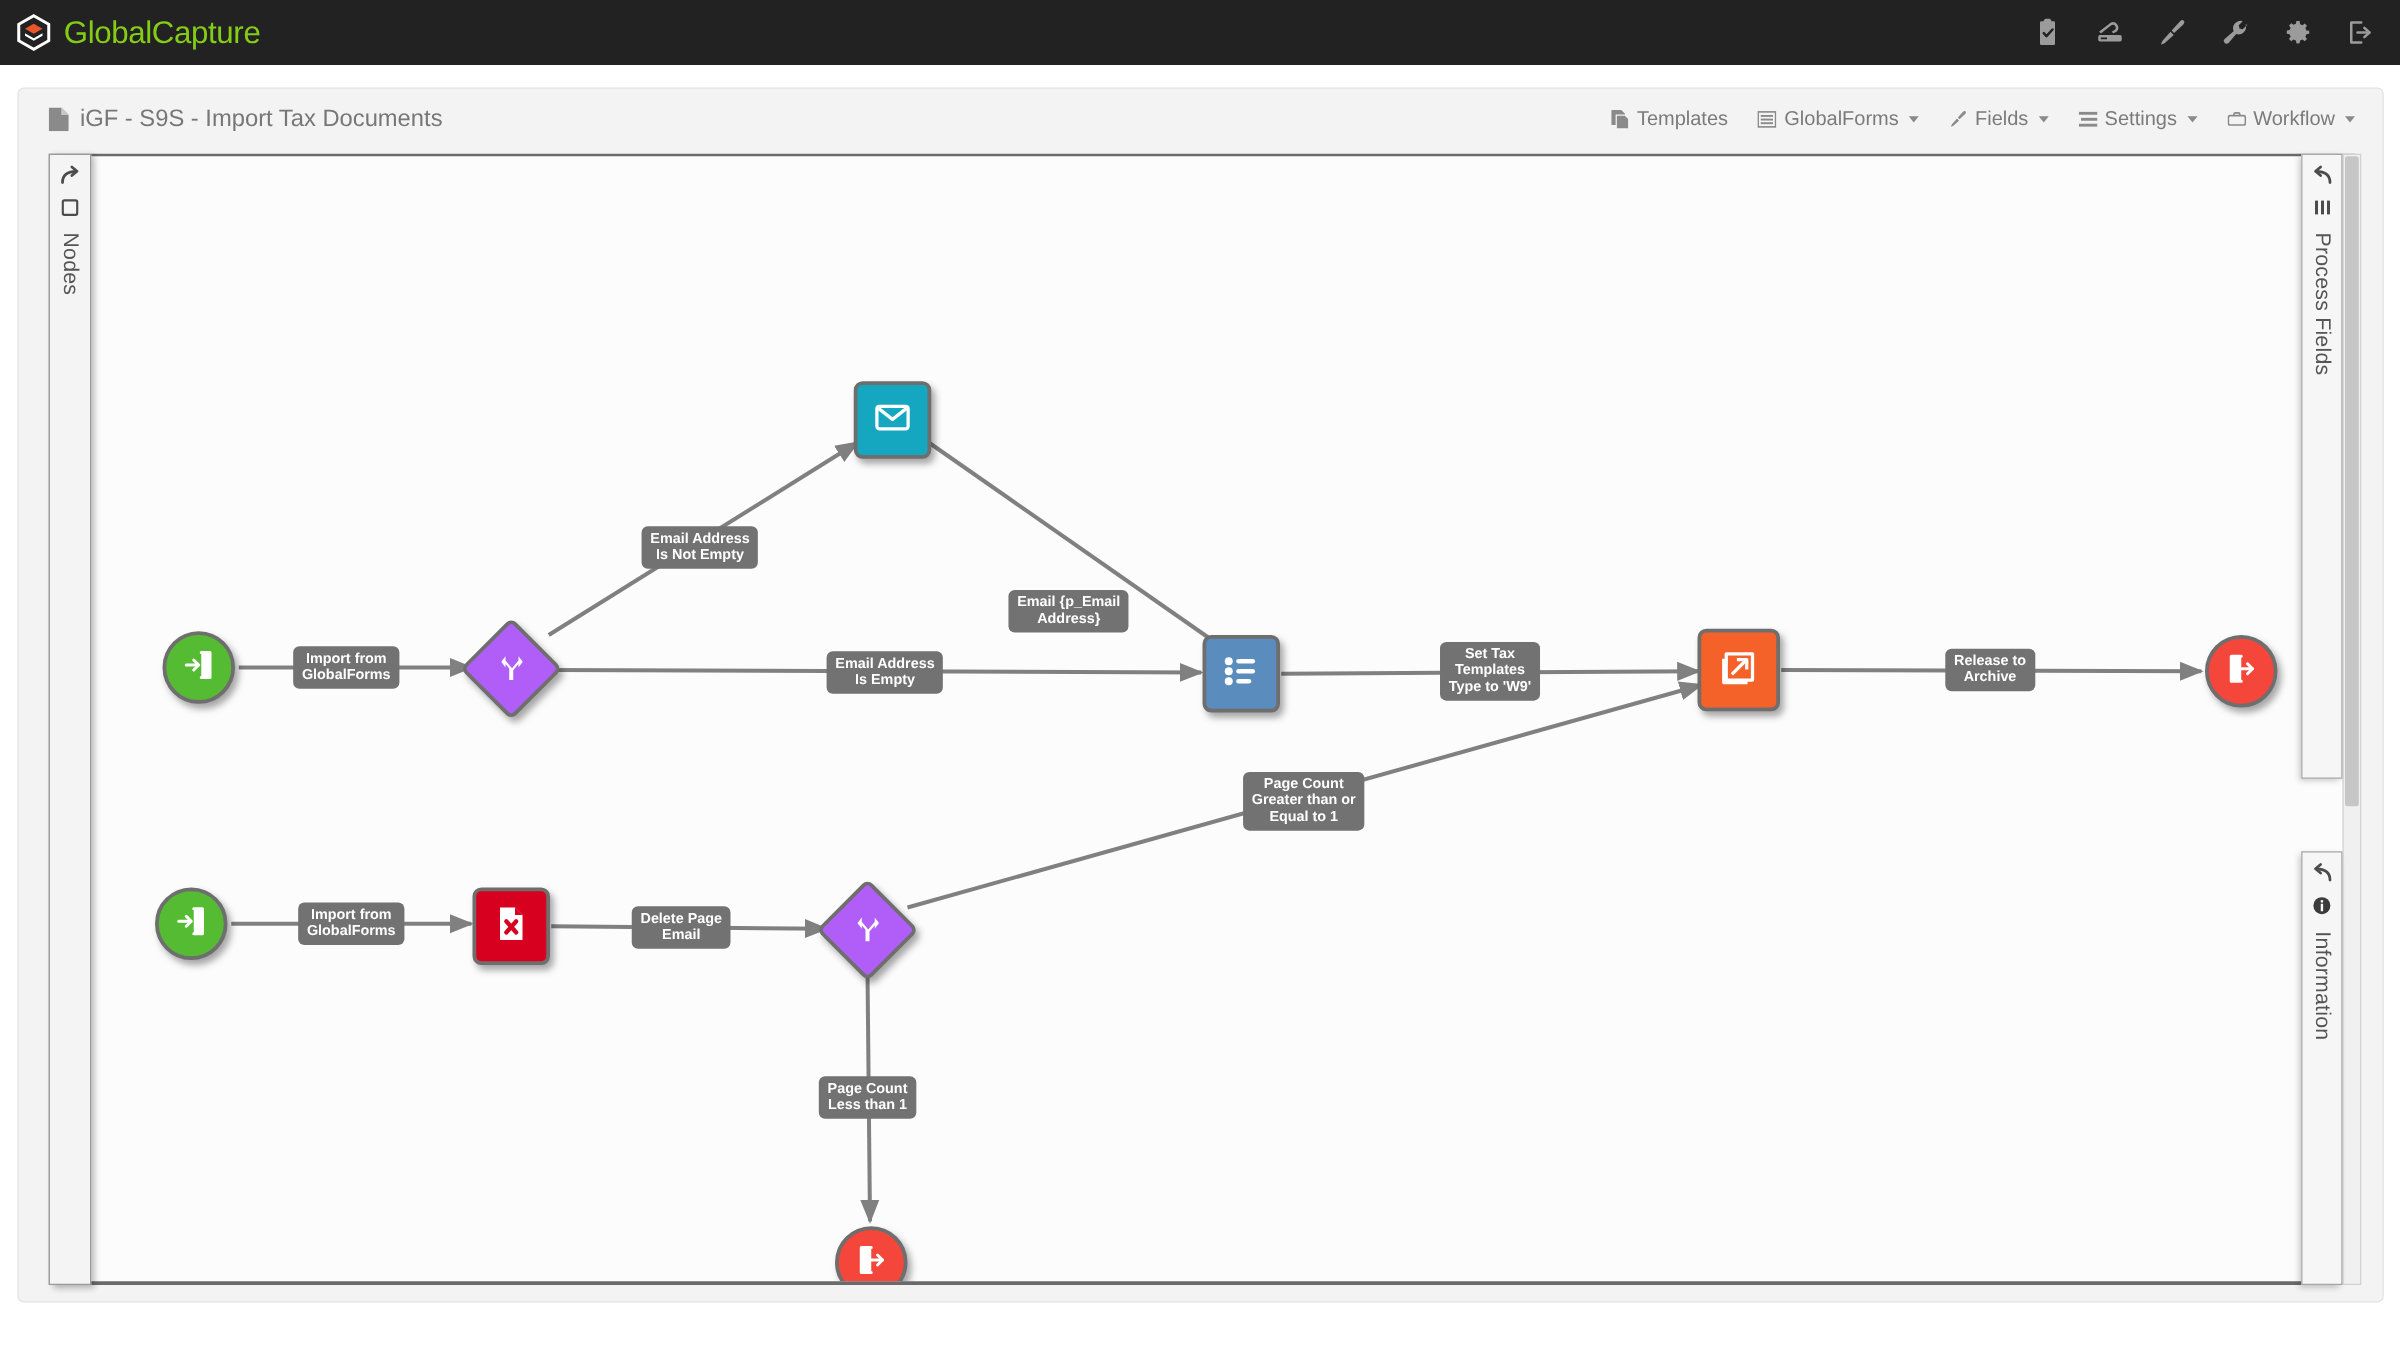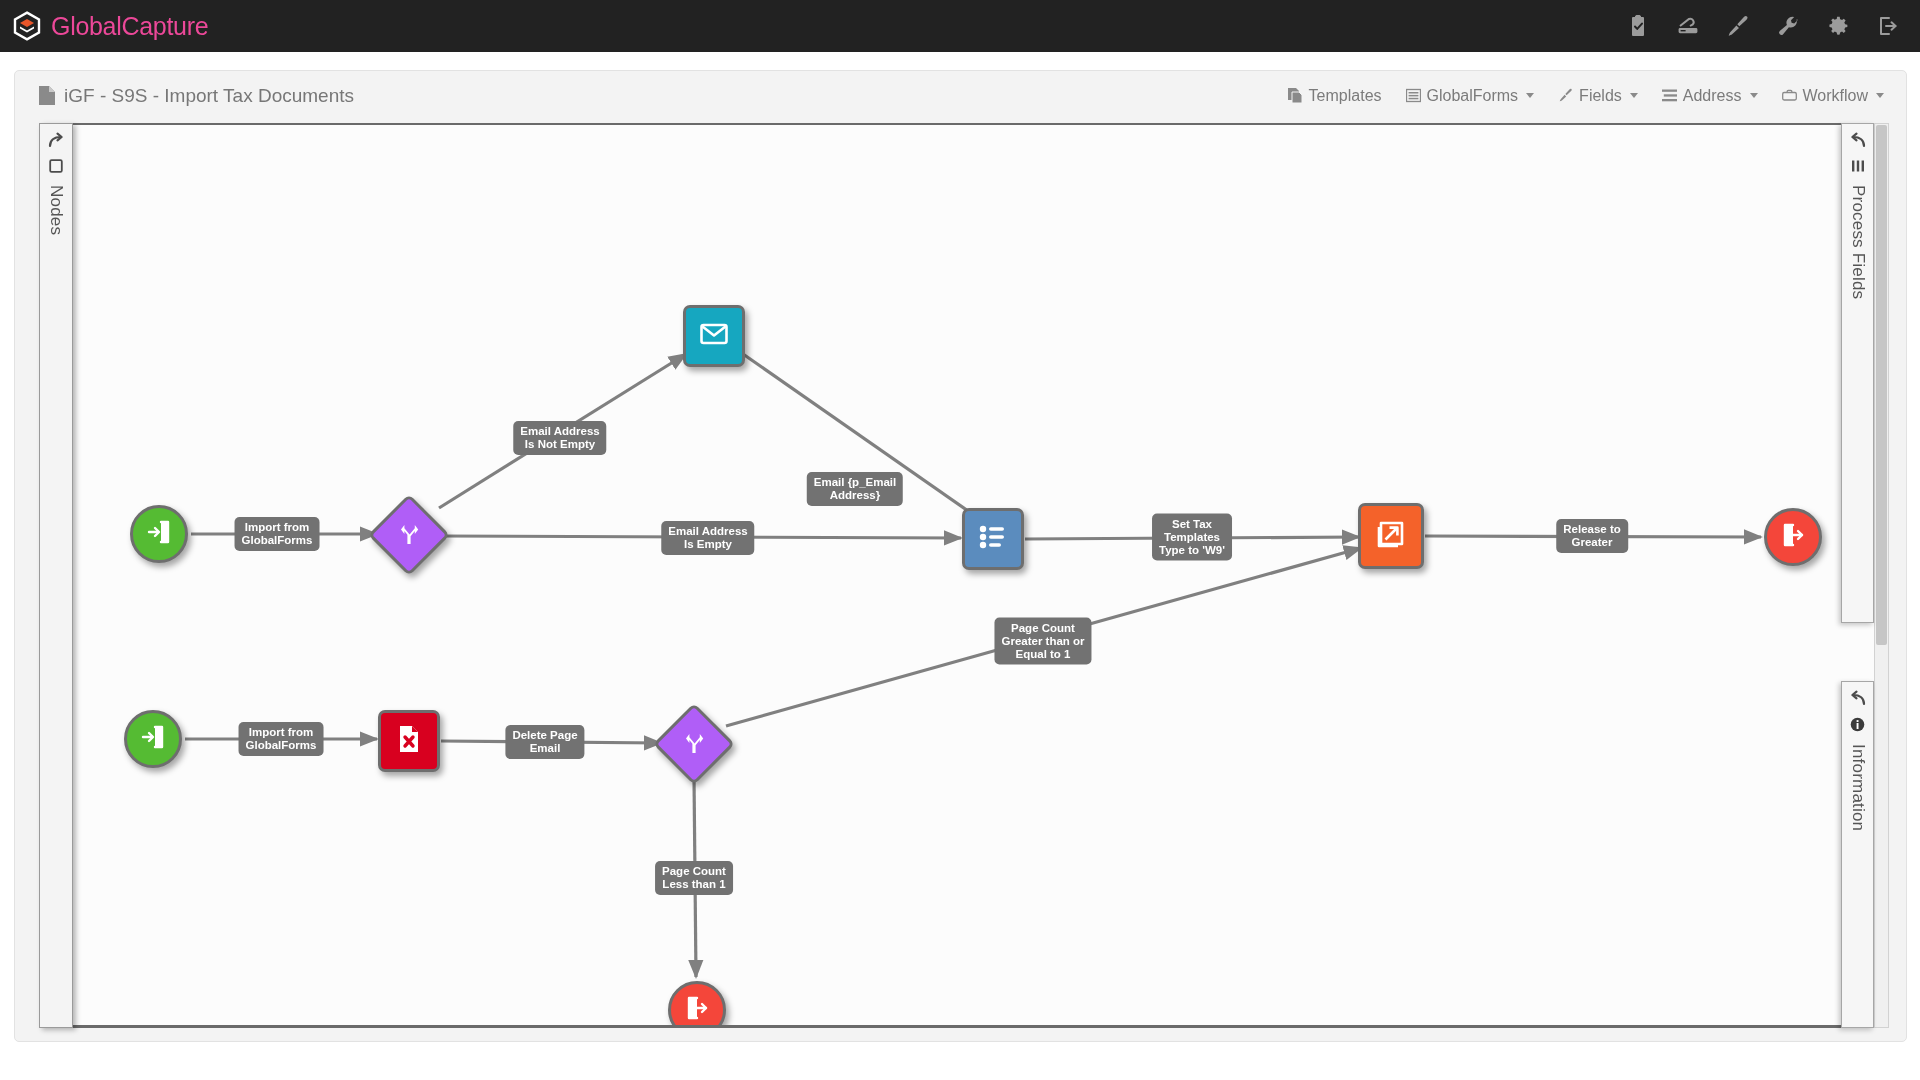--- a/index.html
+++ b/index.html
@@ -17,21 +17,21 @@
     width: 1920px; height: 52px;
     background: #222222;
     display: flex; align-items: center;
   }
   #brand {
     display: flex; align-items: center; gap: 9px;
     margin-left: 12px;
   }
   #brand-logo { width: 30px; height: 30px; display: block; }
   #brand-text {
-    color: #ec4899; font-size: 25px; font-weight: 400;
+    color: #84cc16; font-size: 25px; font-weight: 400;
     letter-spacing: -0.3px; white-space: nowrap;
   }
   #topbar-icons {
     margin-left: auto; margin-right: 20px;
     display: flex; align-items: center; gap: 26px;
   }
   .tb-icon { width: 24px; height: 24px; display: block; cursor: pointer; }
   .tb-icon svg { display: block; }
 
   
@@ -275,21 +275,21 @@
       </div>
 
       <div class="menu-item">
         <span class="mi-ico">
           <svg viewBox="0 0 15 15" width="15" height="15" fill="#8a8a8a">
             <rect x="0" y="1.5" width="15" height="2.3"></rect>
             <rect x="1.8" y="6.3" width="13.2" height="2.3"></rect>
             <rect x="0" y="11" width="15" height="2.3"></rect>
           </svg>
         </span>
-        <span>Address</span>
+        <span>Settings</span>
         <span class="caret"></span>
       </div>
 
       <div class="menu-item">
         <span class="mi-ico">
           <svg viewBox="0 0 15 15" width="15" height="15" fill="none" stroke="#8a8a8a" stroke-width="1.3">
             <rect x="0.7" y="4.5" width="13.6" height="7.5" rx="1.4"></rect>
             <path d="M5.2 4.5V3.3a1 1 0 0 1 1-1h2.6a1 1 0 0 1 1 1v1.2"></path>
           </svg>
         </span>
@@ -452,21 +452,21 @@
         <div class="edge-label" style="left:519px; top:313px;">Email Address
 Is Not Empty</div>
         <div class="edge-label" style="left:814px; top:316px;margin-top:48px;">Email {p_Email
 Address}</div>
         <div class="edge-label" style="left:667px; top:413px;">Email Address
 Is Empty</div>
         <div class="edge-label" style="left:1151px; top:412px;">Set Tax
 Templates
 Type to 'W9'</div>
         <div class="edge-label" style="left:1551px; top:411px;">Release to
-Greater</div>
+Archive</div>
         <div class="edge-label" style="left:240px; top:614px;">Import from
 GlobalForms</div>
         <div class="edge-label" style="left:504px; top:617px;">Delete Page
 Email</div>
         <div class="edge-label" style="left:1002px; top:516px;">Page Count
 Greater than or
 Equal to 1</div>
         <div class="edge-label" style="left:653px; top:753px;">Page Count
 Less than 1</div>
 

